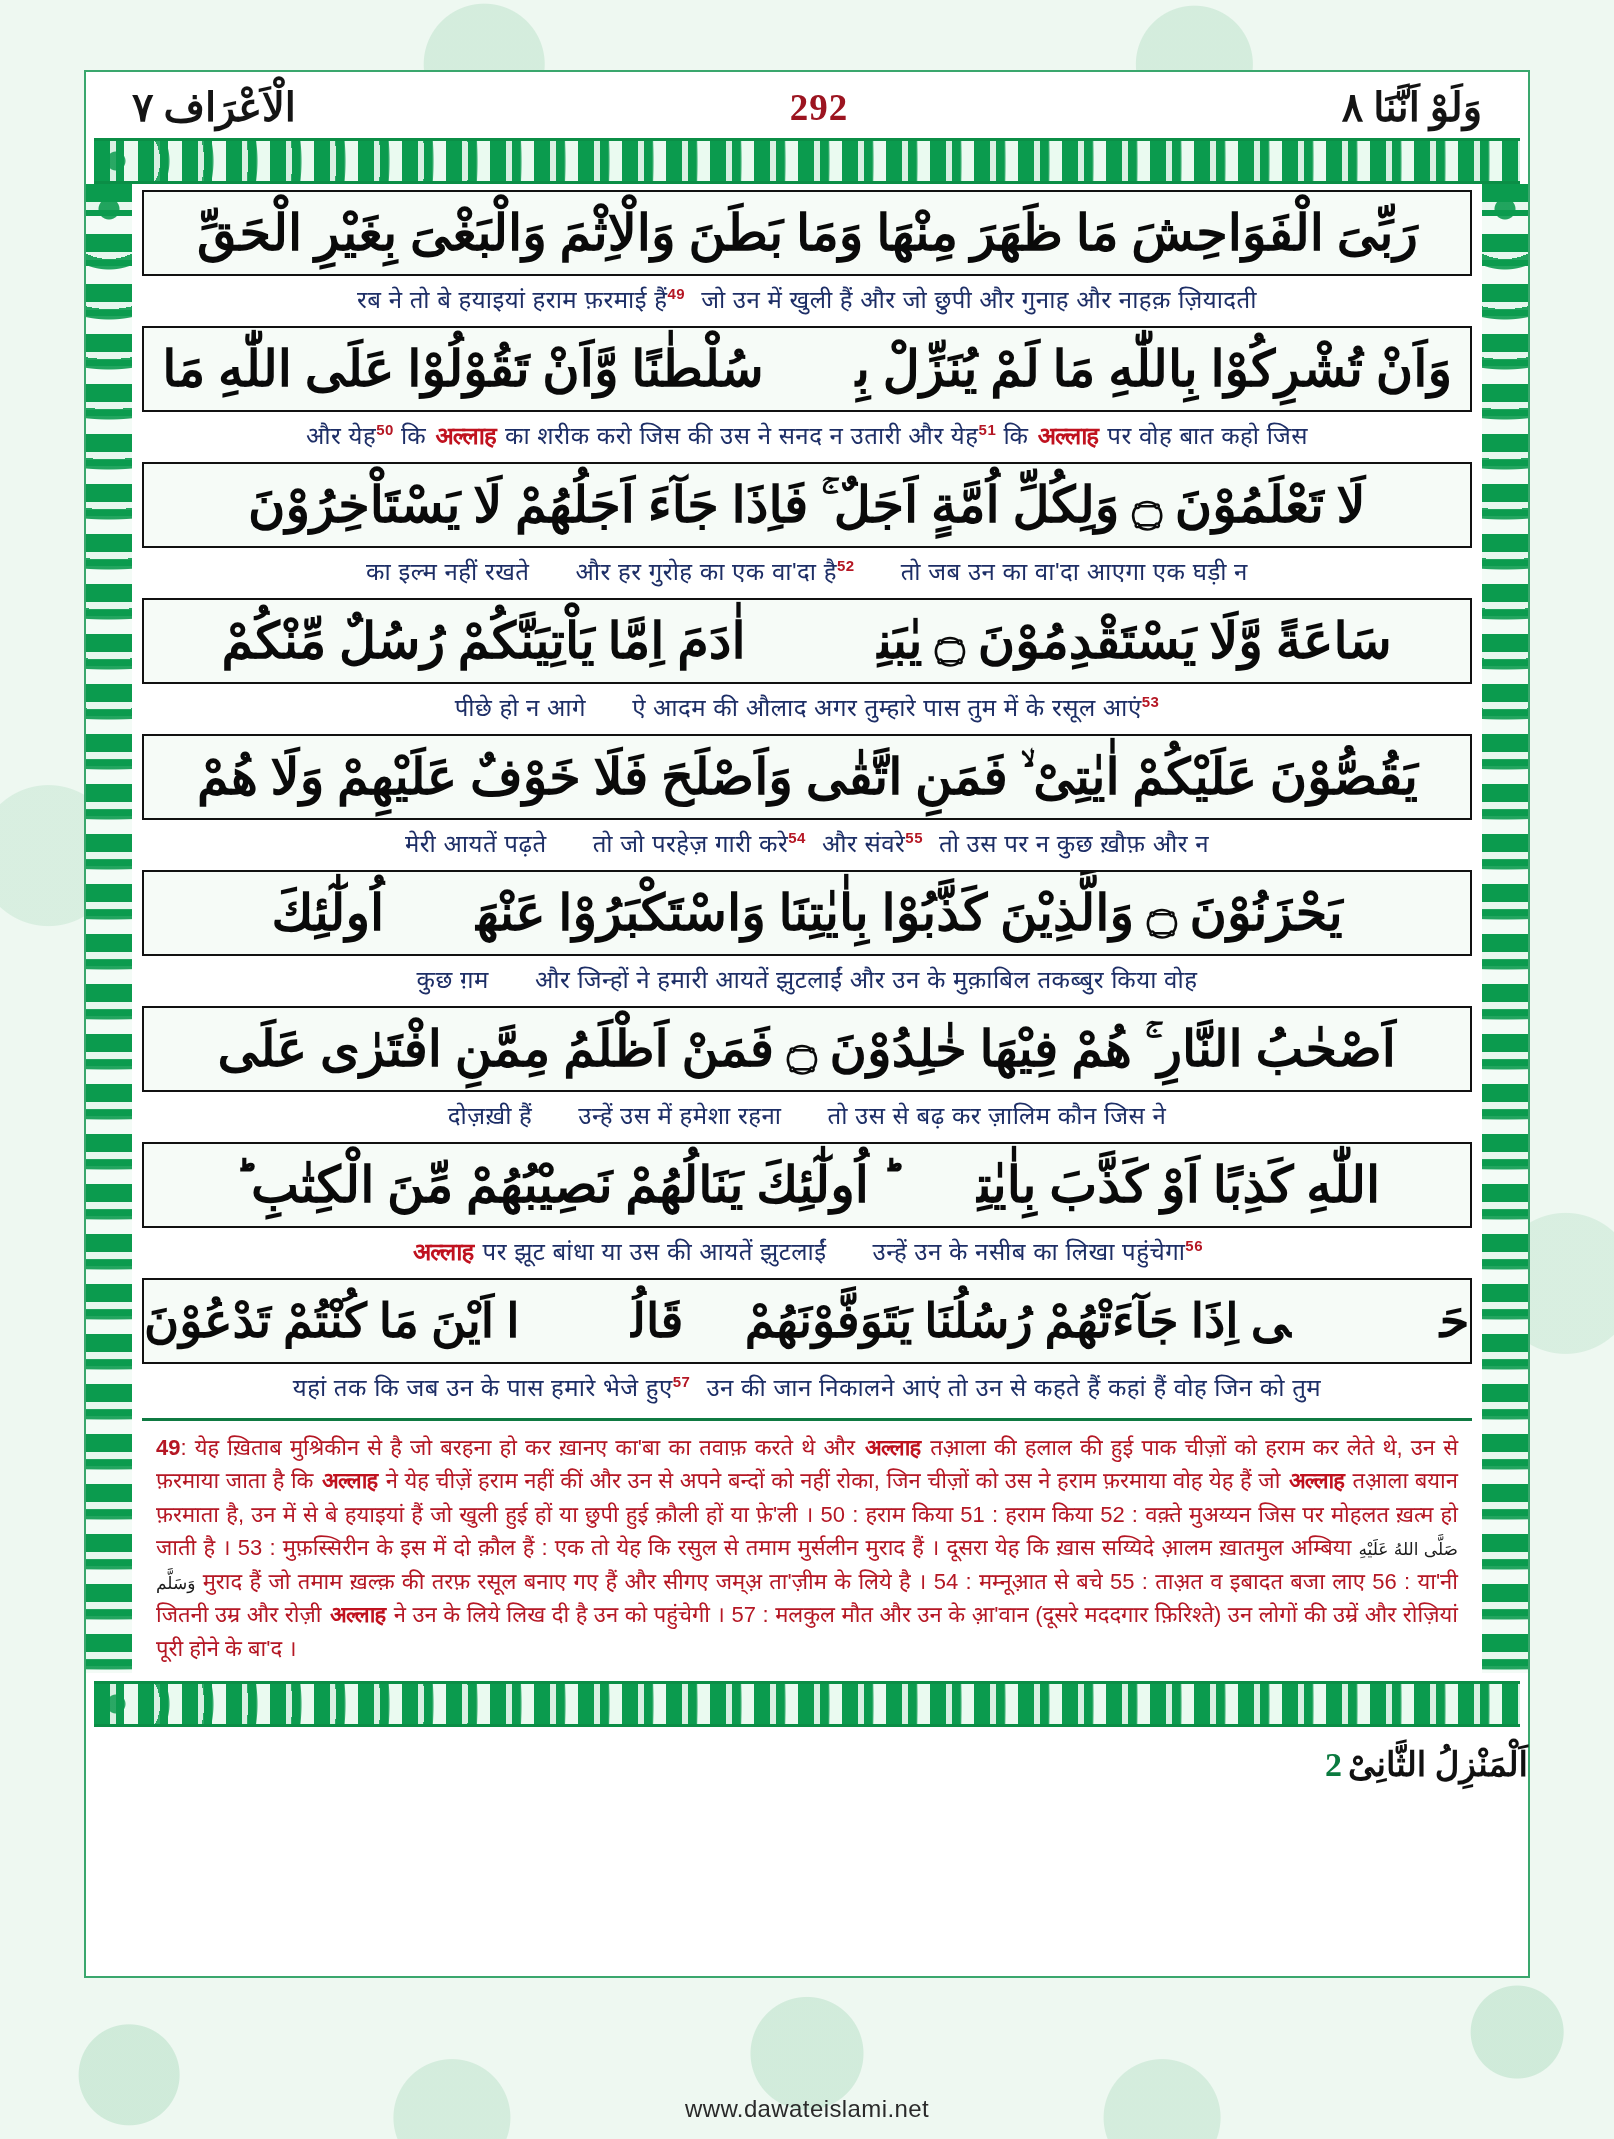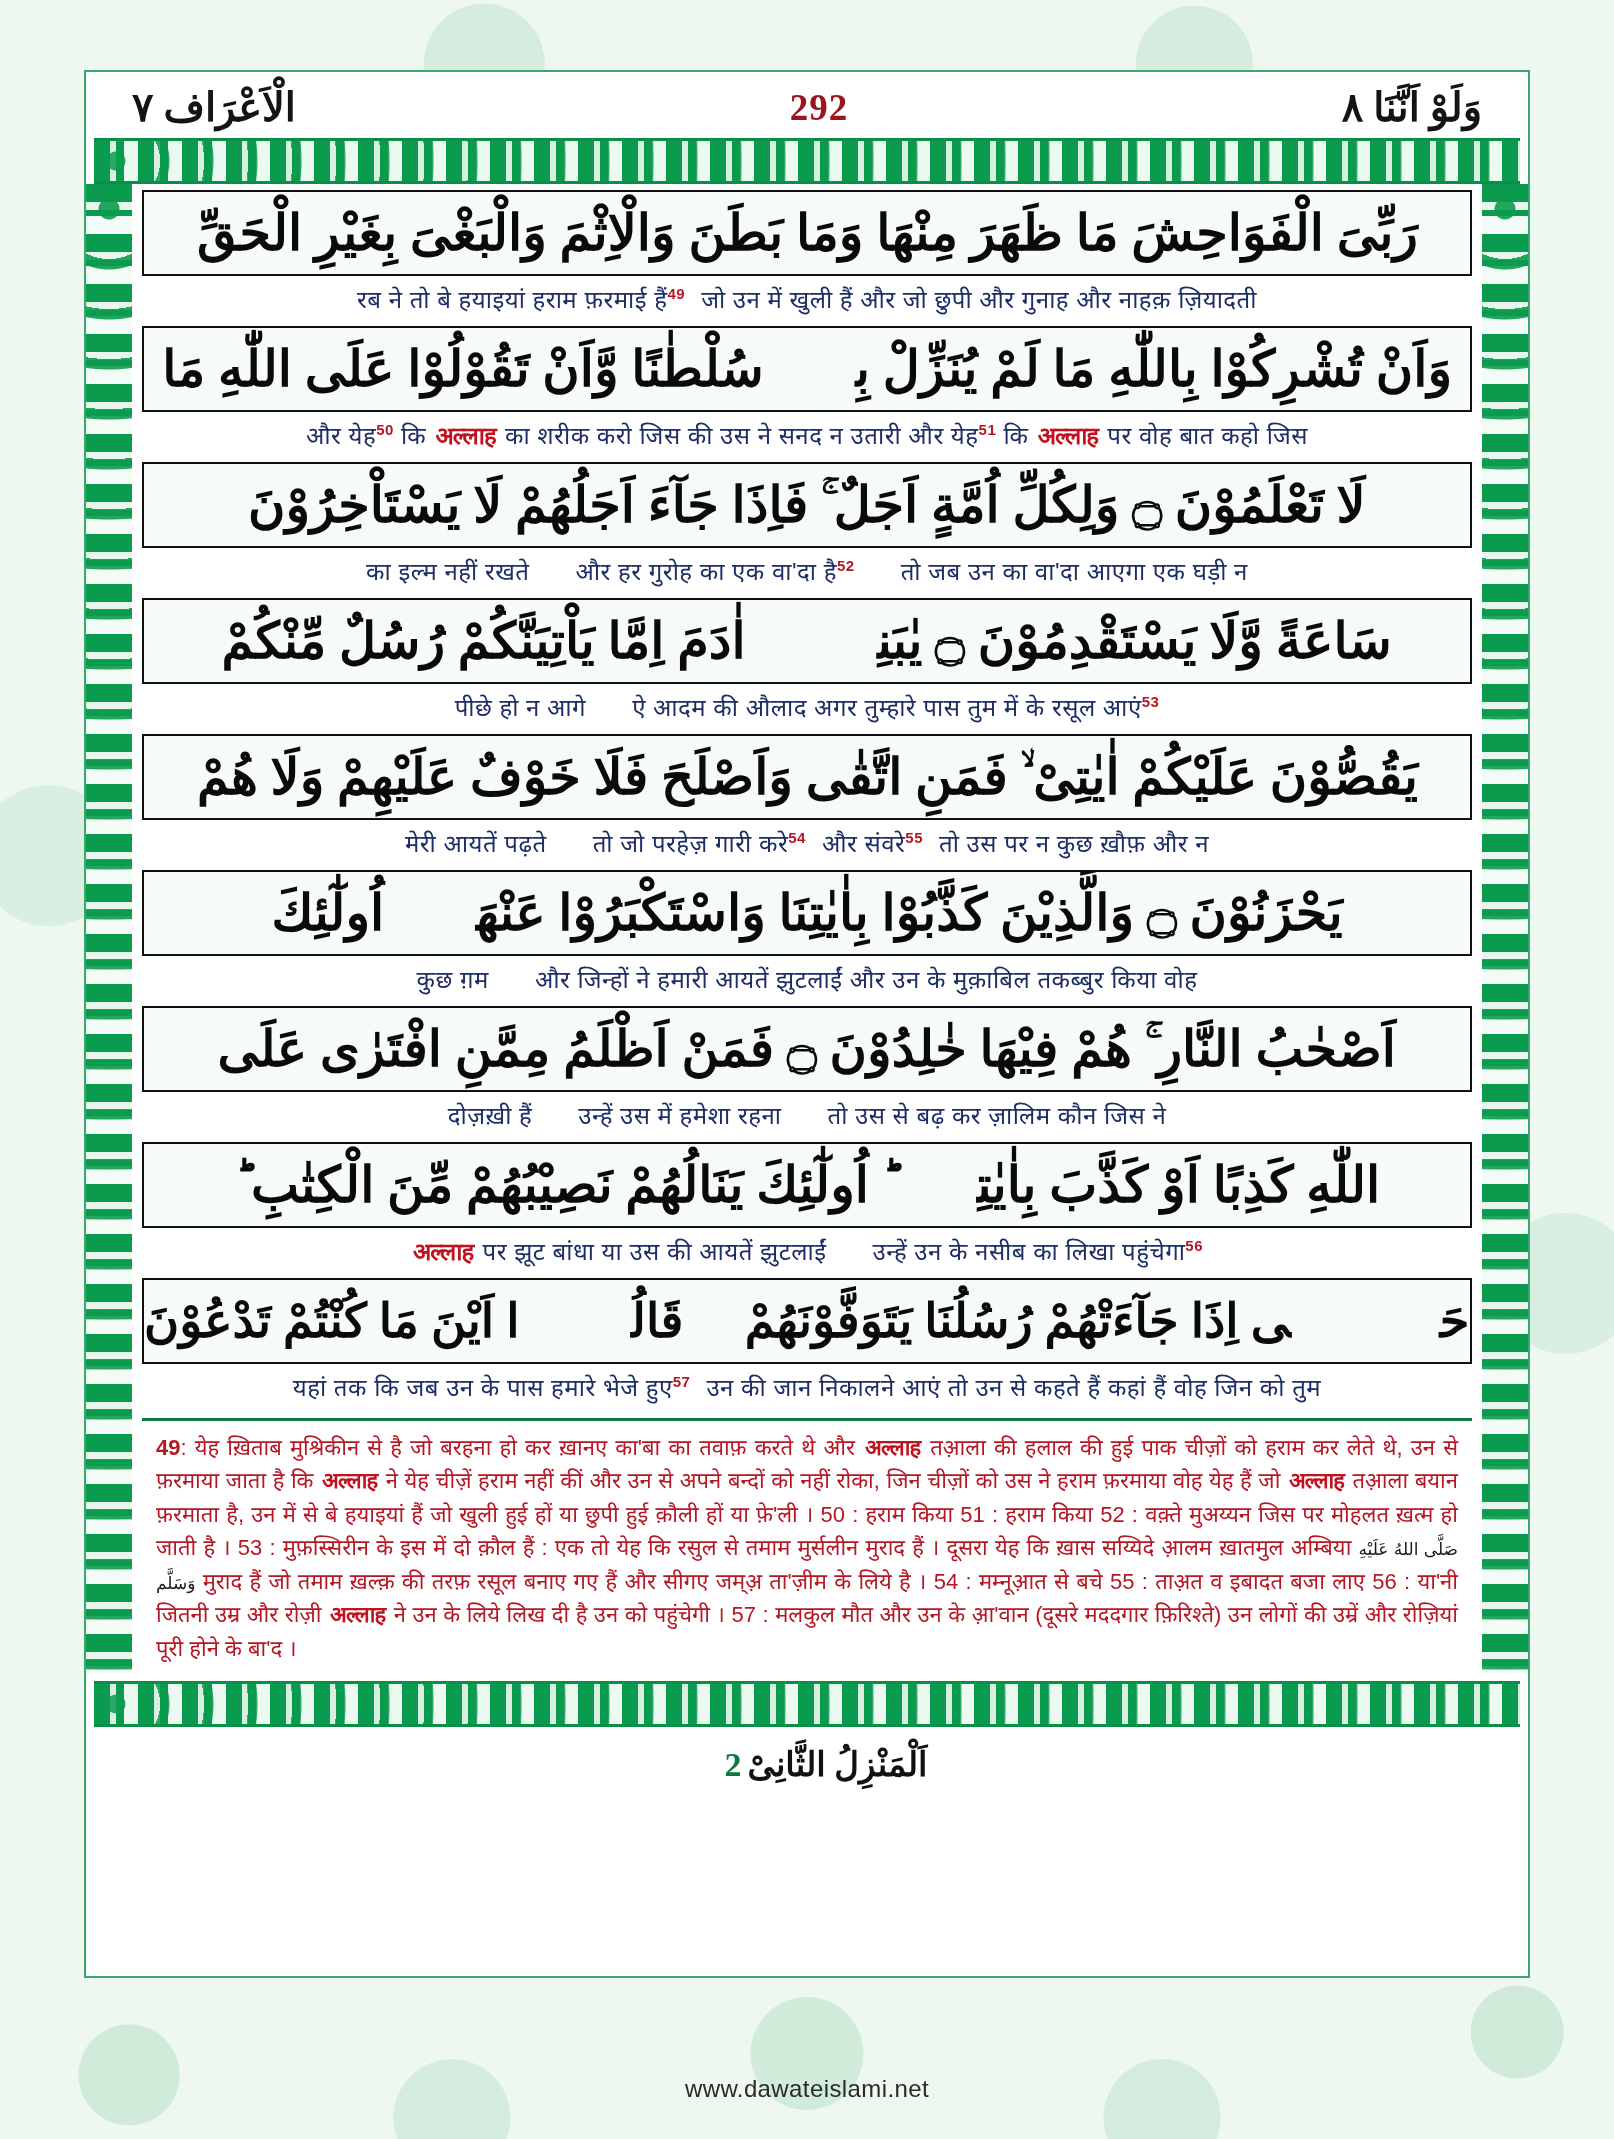--- a/index.html
+++ b/index.html
@@ -221,42 +221,41 @@
     color:#1b1b1b;
     direction:rtl;
   }
 
   
   .footer-band{ margin-top:8px; }
   .manzil{
     height:74px;
     display:flex;
     align-items:center;
-    justify-content:center;
     direction:rtl;
     padding-left:32px;
   }
   .manzil-text{
     font-family:"Liberation Serif", serif;
     font-size:34px;
     font-weight:700;
     color:#111;
     direction:rtl;
     white-space:nowrap;
   }
   .manzil-num{
     display:inline-block;
     color:#0b7a3f;
     font-weight:700;
     padding:0 6px;
   }
 
   .site{
     position:absolute;
-    left:0;right:0;bottom:36px;
+    left:0;right:0;bottom:16px;
     text-align:center;
     font-family:"Liberation Sans", sans-serif;
     font-size:24px;
     color:#2a2a2a;
     letter-spacing:.4px;
   }
 </style>
 </head>
 <body>
 

